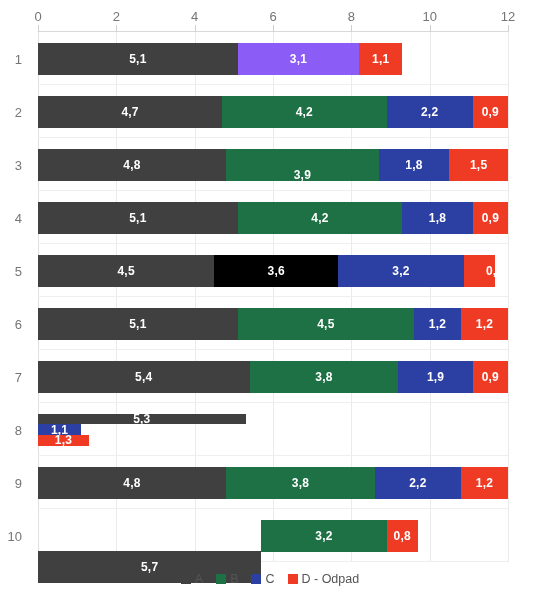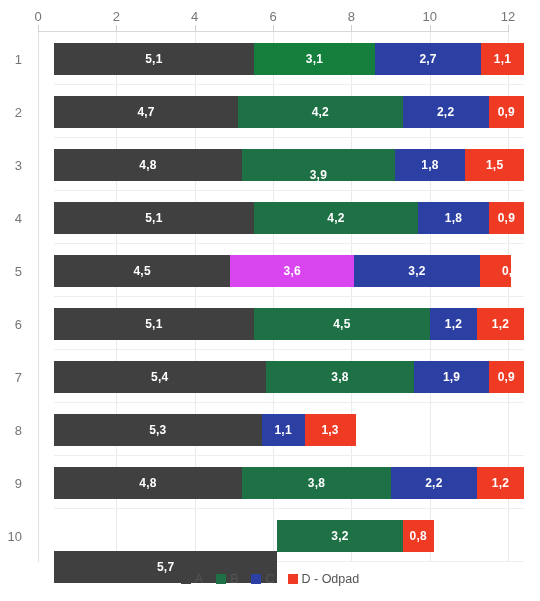--- a/index.html
+++ b/index.html
@@ -67,21 +67,21 @@
     width: 1px;
     height: 530px;
     background: #eaeaea;
   }
   .gridline.axis-start {
     background: #e0e0e0;
   }
 
   .rows-layer {
     position: absolute;
-    left: 16px;
+    left: 0;
     top: 0;
     width: 470px;
     height: 530px;
   }
 
   .bar-row {
     position: absolute;
     left: 0;
     width: 470px;
     display: flex;
@@ -209,25 +209,22 @@
         <div class="gridline" style="left: 313.333px;"></div>
         <div class="gridline" style="left: 391.667px;"></div>
         <div class="gridline" style="left: 470px;"></div>
       </div>
     <div class="rows-layer" id="rows-layer">
         <div class="row-sep" style="top: 52px;"></div>
         <div class="bar-row" style="top: 10.5px; height: 32px;">
           <div class="segment" style="background: rgb(64, 64, 64); width: 199.75px;">
             <span class="segment-label">5,1</span>
           </div>
-          <div class="segment" style="background: #15803d; width: 121.417px;">
+          <div class="segment" style="background: #8b5cf6; width: 121.417px;">
             <span class="segment-label">3,1</span>
-          </div>
-          <div class="segment" style="background: rgb(44, 63, 163); width: 105.75px;">
-            <span class="segment-label">2,7</span>
           </div>
           <div class="segment" style="background: rgb(239, 59, 36); width: 43.0833px;">
             <span class="segment-label">1,1</span>
           </div>
         </div>
         <div class="row-sep" style="top: 105px;"></div>
         <div class="bar-row" style="top: 63.5px; height: 32px;">
           <div class="segment" style="background: rgb(64, 64, 64); width: 184.083px;">
             <span class="segment-label">4,7</span>
           </div>
@@ -269,21 +266,21 @@
           </div>
           <div class="segment" style="background: rgb(239, 59, 36); width: 35.25px;">
             <span class="segment-label">0,9</span>
           </div>
         </div>
         <div class="row-sep" style="top: 264px;"></div>
         <div class="bar-row" style="top: 222.5px; height: 32px;">
           <div class="segment" style="background: rgb(64, 64, 64); width: 176.25px;">
             <span class="segment-label">4,5</span>
           </div>
-          <div class="segment" style="background: #d946ef; width: 124px;">
+          <div class="segment" style="background: #000000; width: 124px;">
             <span class="segment-label">3,6</span>
           </div>
           <div class="segment" style="background: rgb(44, 63, 163); width: 125.333px;">
             <span class="segment-label">3,2</span>
           </div>
           <div class="segment" style="background: rgb(239, 59, 36); width: 27.4167px; padding-left: 31px;">
             <span class="segment-label">0,7</span>
           </div>
         </div>
         <div class="row-sep" style="top: 317px;"></div>
@@ -310,21 +307,21 @@
             <span class="segment-label">3,8</span>
           </div>
           <div class="segment" style="background: rgb(44, 63, 163); width: 74.4167px;">
             <span class="segment-label">1,9</span>
           </div>
           <div class="segment" style="background: rgb(239, 59, 36); width: 35.25px;">
             <span class="segment-label">0,9</span>
           </div>
         </div>
         <div class="row-sep" style="top: 423px;"></div>
-        <div class="bar-row" style="top: 381.5px; height: 32px;">
+        <div class="bar-row" style="top: 381.5px; height: 32px; flex-direction: column;">
           <div class="segment" style="background: rgb(64, 64, 64); width: 207.583px;">
             <span class="segment-label">5,3</span>
           </div>
           <div class="segment" style="background: rgb(44, 63, 163); width: 43.0833px;">
             <span class="segment-label">1,1</span>
           </div>
           <div class="segment" style="background: rgb(239, 59, 36); width: 50.9167px;">
             <span class="segment-label">1,3</span>
           </div>
         </div>

